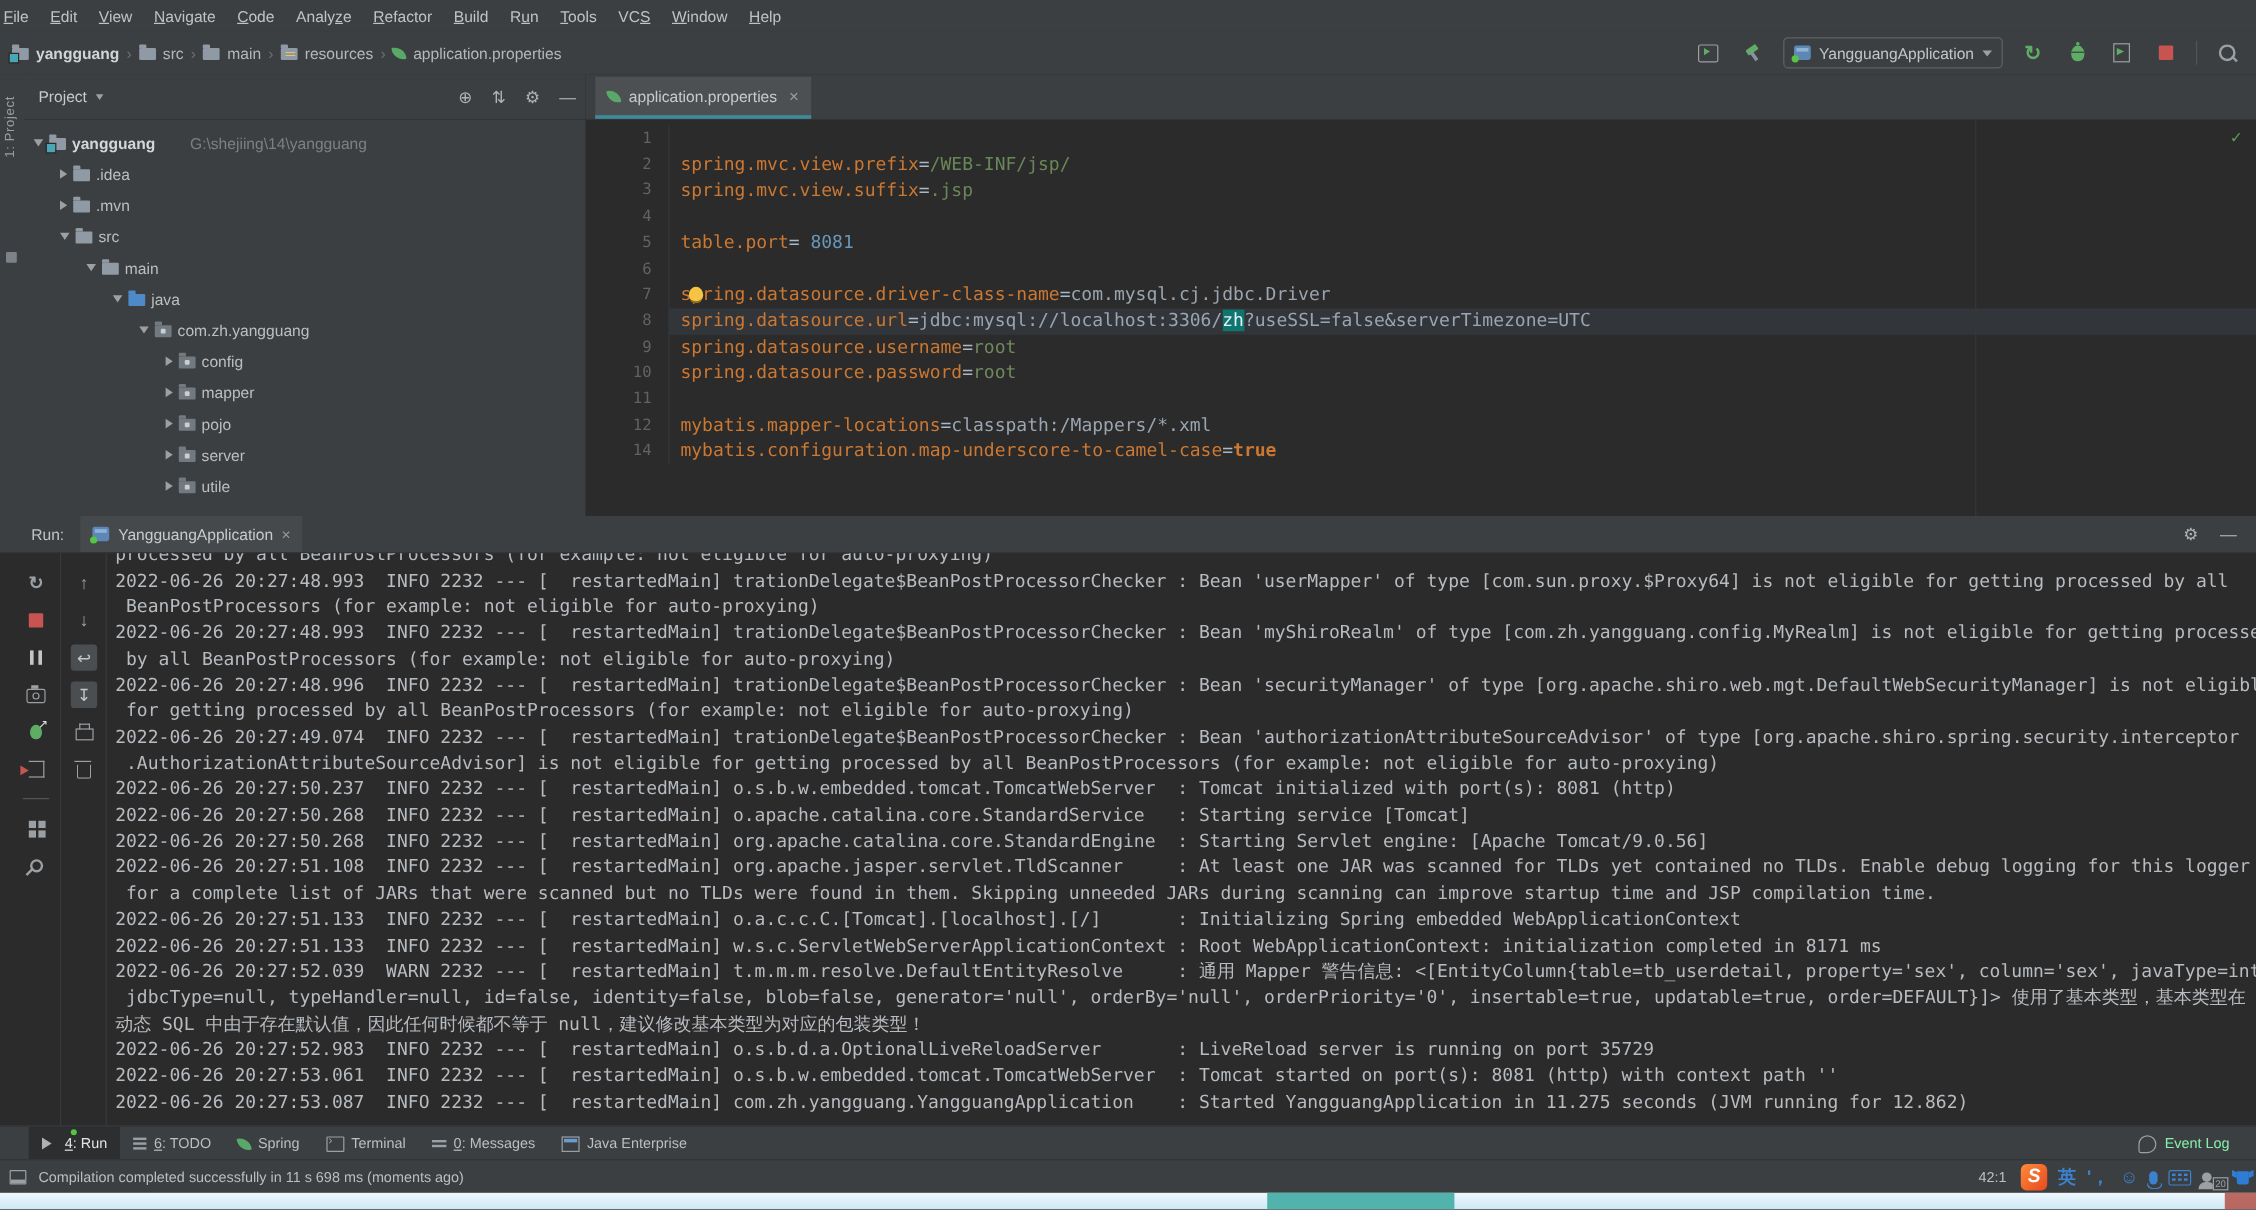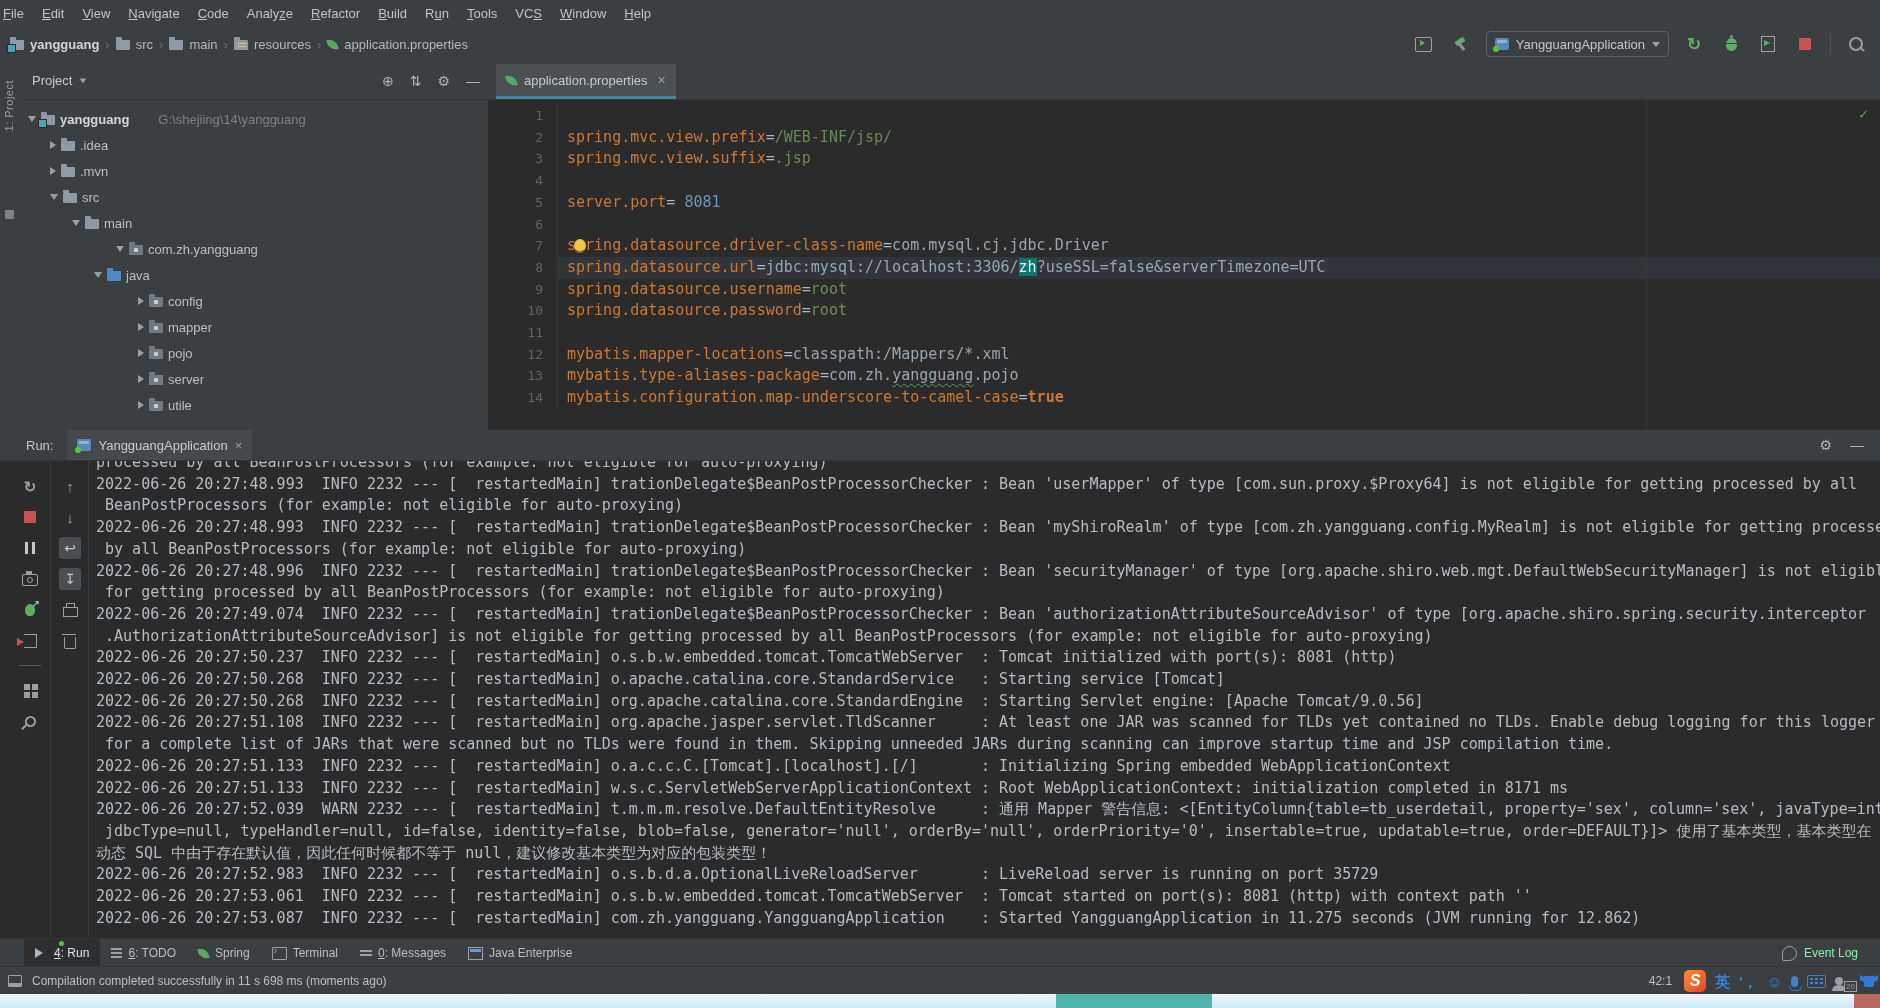--- a/index.html
+++ b/index.html
@@ -292,29 +292,29 @@
       <div class="trow" style="padding-left: 30px;">
         <span class="chev down"></span>
         <span class="fold"></span>
         <span>src</span>
       </div>
       <div class="trow" style="padding-left: 52px;">
         <span class="chev down"></span>
         <span class="fold"></span>
         <span>main</span>
       </div>
+      <div class="trow" style="padding-left: 74px;">
+        <span class="chev down"></span>
+        <span class="fold blue"></span>
+        <span>java</span>
+      </div>
       <div class="trow" style="padding-left: 96px;">
         <span class="chev down"></span>
         <span class="fold pkg"></span>
         <span>com.zh.yangguang</span>
-      </div>
-      <div class="trow" style="padding-left: 74px;">
-        <span class="chev down"></span>
-        <span class="fold blue"></span>
-        <span>java</span>
       </div>
       <div class="trow" style="padding-left: 118px;">
         <span class="chev right"></span>
         <span class="fold pkg"></span>
         <span>config</span>
       </div>
       <div class="trow" style="padding-left: 118px;">
         <span class="chev right"></span>
         <span class="fold pkg"></span>
         <span>mapper</span>
@@ -343,29 +343,28 @@
       <span class="leaf"></span>
       <span>application.properties</span>
       <span class="close">×</span>
     </div>
   </div>
   <div id="editor-body">
     <div class="eline"><span class="gut">1</span><span class="cod">&nbsp;</span></div>
       <div class="eline"><span class="gut">2</span><span class="cod"><span class="seg-key">spring.mvc.view.prefix</span><span class="seg-op">=</span><span class="seg-val">/WEB-INF/jsp/</span></span></div>
       <div class="eline"><span class="gut">3</span><span class="cod"><span class="seg-key">spring.mvc.view.suffix</span><span class="seg-op">=</span><span class="seg-val">.jsp</span></span></div>
       <div class="eline"><span class="gut">4</span><span class="cod">&nbsp;</span></div>
-      <div class="eline"><span class="gut">5</span><span class="cod"><span class="seg-key">server.port</span><span class="seg-op">= </span><span class="seg-num">8081</span></span></div>
+      <div class="eline"><span class="gut">5</span><span class="cod"><span class="seg-key">table.port</span><span class="seg-op">= </span><span class="seg-num">8081</span></span></div>
       <div class="eline"><span class="gut">6</span><span class="cod">&nbsp;</span></div>
       <div class="eline"><span class="gut">7</span><span class="cod"><span class="seg-key">spring.datasource.driver-class-name</span><span class="seg-op">=</span><span class="seg-vdim">com.mysql.cj.jdbc.Driver</span></span></div>
       <div class="eline caret"><span class="gut">8</span><span class="cod"><span class="seg-key">spring.datasource.url</span><span class="seg-op">=</span><span class="seg-vdim">jdbc:mysql://localhost:3306/</span><span class="seg-sel">zh</span><span class="seg-vdim">?useSSL=false&amp;serverTimezone=UTC</span></span></div>
       <div class="eline"><span class="gut">9</span><span class="cod"><span class="seg-key">spring.datasource.username</span><span class="seg-op">=</span><span class="seg-val2">root</span></span></div>
       <div class="eline"><span class="gut">10</span><span class="cod"><span class="seg-key">spring.datasource.password</span><span class="seg-op">=</span><span class="seg-val2">root</span></span></div>
       <div class="eline"><span class="gut">11</span><span class="cod">&nbsp;</span></div>
       <div class="eline"><span class="gut">12</span><span class="cod"><span class="seg-key">mybatis.mapper-locations</span><span class="seg-op">=</span><span class="seg-vdim">classpath:/Mappers/*.xml</span></span></div>
-      <div class="eline"><span class="gut">13</span><span class="cod"><span class="seg-key">mybatis.type-aliases-package</span><span class="seg-op">=</span><span class="seg-vdim">com.zh.</span><span class="seg-vdim seg-wavy">yangguang</span><span class="seg-vdim">.pojo</span></span></div>
       <div class="eline"><span class="gut">14</span><span class="cod"><span class="seg-key">mybatis.configuration.map-underscore-to-camel-case</span><span class="seg-op">=</span><span class="seg-bool">true</span></span></div>
       <div id="bulb" class="abs"></div>
     <div id="margin-guide" class="abs"></div>
     <span id="insp-check" class="abs ic-check">✓</span>
   </div>
 </div>
 
 <div id="run-panel" class="abs">
   <div id="run-header">
     <span id="run-label">Run:</span>

